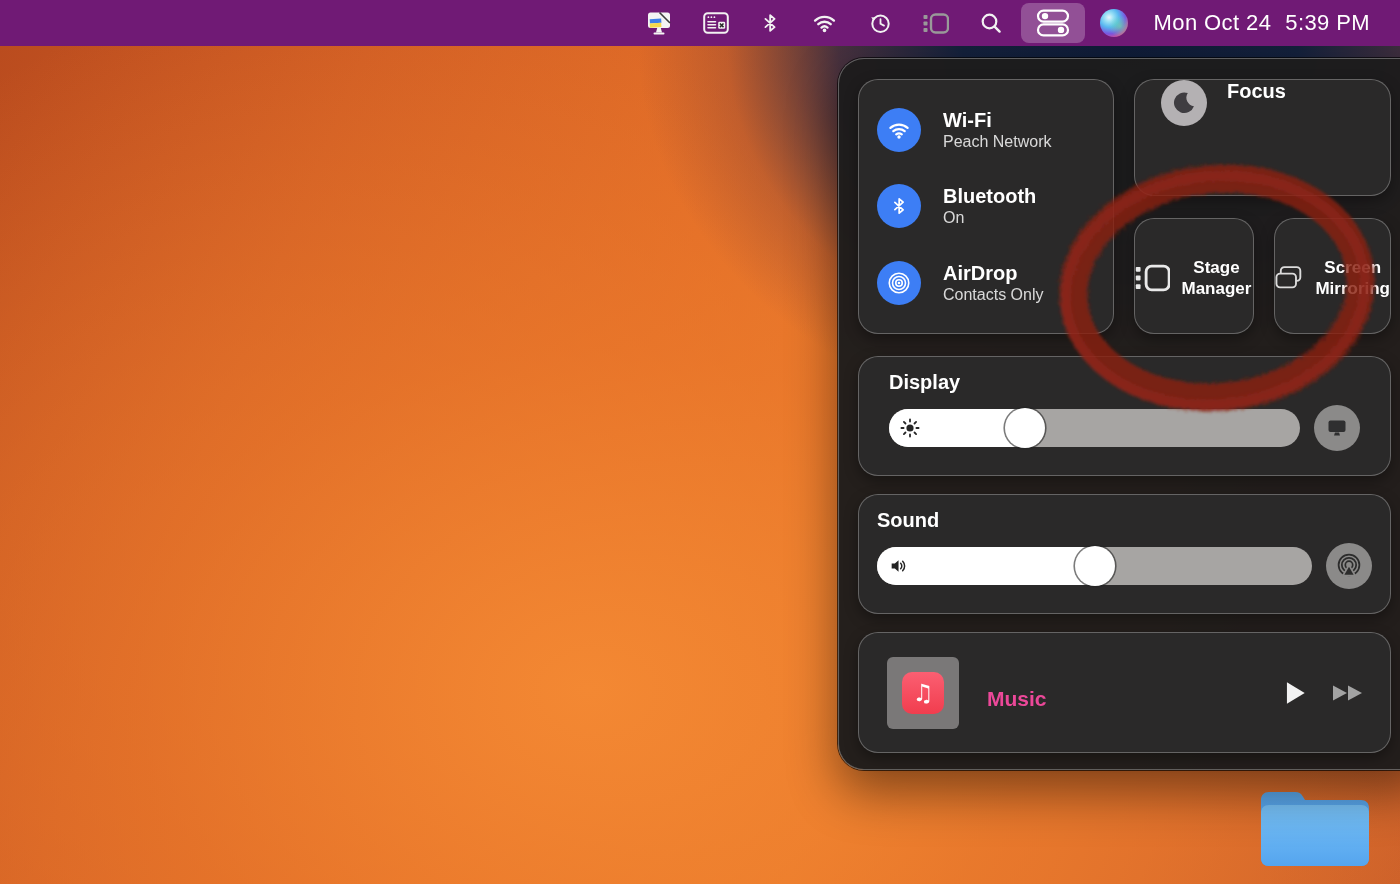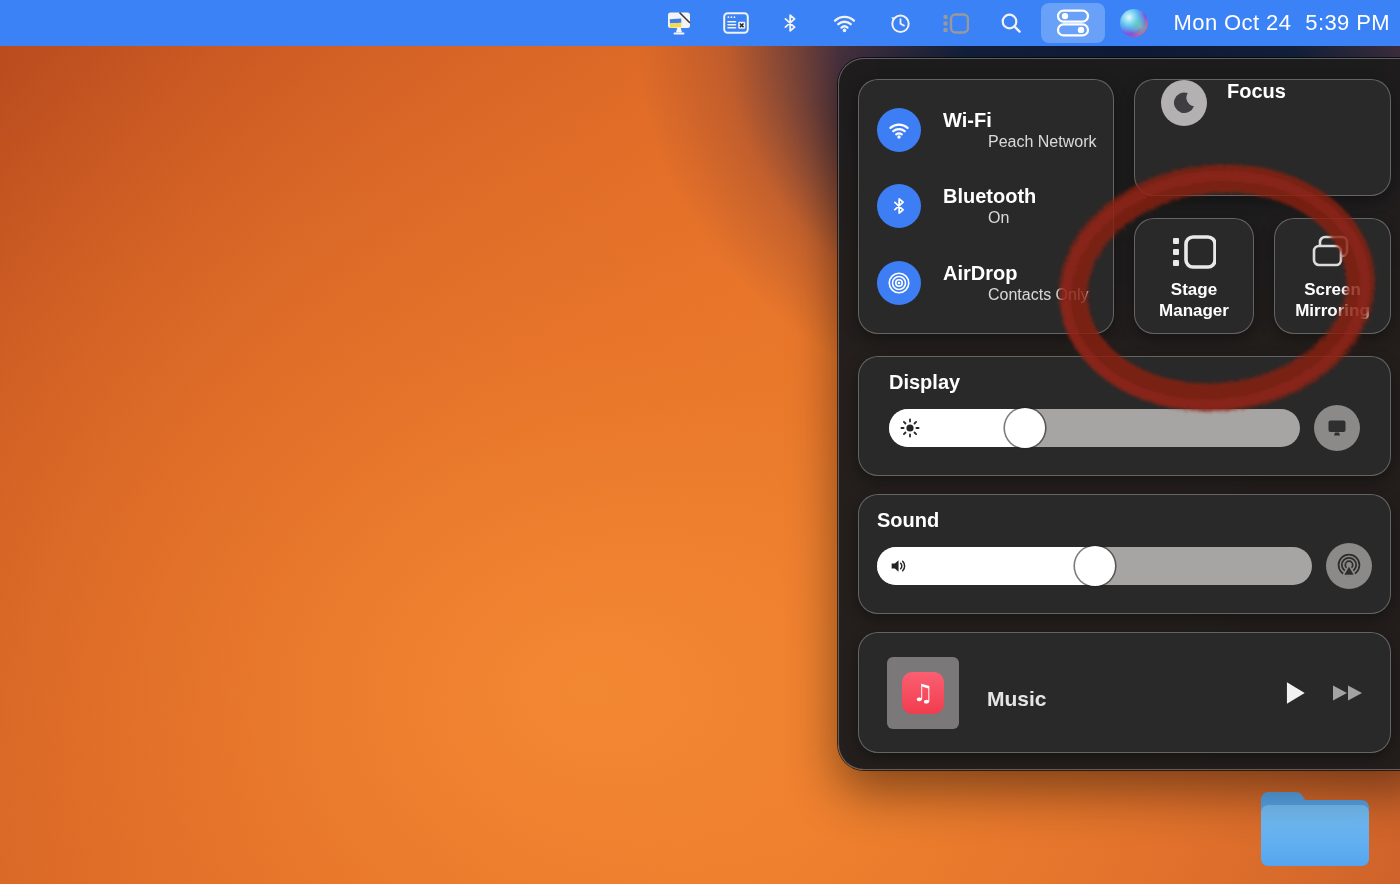--- a/index.html
+++ b/index.html
@@ -15,23 +15,23 @@
       radial-gradient(1000px 760px at 42% 78%,
         rgba(245,139,52,0.9) 0%, rgba(238,125,44,0.6) 45%, rgba(0,0,0,0) 100%),
       linear-gradient(112deg, #b94b1e 0%, #cf5c24 22%, #e06a27 45%,
         #e87a2c 65%, #d96a2c 85%, #c85d2a 100%);
   }
   svg { display:block; }
 
   
   .menubar {
     position:absolute; top:0; left:0; right:0; height:46px;
-    background:#3b82f6; z-index:50;
+    background:#701a75; z-index:50;
     display:flex; align-items:center; justify-content:flex-end;
-    padding-right:0;
+    padding-right:20px;
   }
   .status-item {
     height:46px; display:flex; align-items:center; justify-content:center;
     padding:0 15px; flex:0 0 auto;
   }
   .cc-highlight {
     background:rgba(255,255,255,0.24); border-radius:8px;
     height:40px; margin:0 3px; padding:0 15px;
   }
   .siri-orb {
@@ -69,30 +69,30 @@
   .mod-sound    { left:19px;  top:435px; width:533px; height:120px; padding:14px 18px; }
   .mod-music    { left:19px;  top:573px; width:533px; height:121px;
                   display:flex; align-items:center; padding:0 24px 0 28px; }
 
   .conn-row { display:flex; align-items:center; gap:22px; }
   .blue-circle {
     width:44px; height:44px; border-radius:50%; background:#3d7ef5;
     display:flex; align-items:center; justify-content:center; flex:0 0 auto;
   }
   .conn-label  { color:#ffffff; font-size:20px; font-weight:700; line-height:1.2; }
-  .conn-status { color:rgba(255,255,255,0.82); font-size:16px; font-weight:400; line-height:1.25;margin-left:45px; }
+  .conn-status { color:rgba(255,255,255,0.82); font-size:16px; font-weight:400; line-height:1.25; }
 
   .focus-circle {
     width:46px; height:46px; border-radius:50%; background:#b4b1b3;
     display:flex; align-items:center; justify-content:center; flex:0 0 auto;
   }
   .focus-label { color:#fff; font-size:20px; font-weight:700; }
 
   .tile-inner {
-    width:100%; height:100%; display:flex; flex-direction:column;
+    width:100%; height:100%; display:flex; flex-direction:row;
     align-items:center; justify-content:center; gap:10px; padding-top:4px;
   }
   .tile-label {
     color:#fff; font-size:17px; font-weight:600; text-align:center;
     line-height:1.25; width:92px;
   }
 
   .section-label { color:#fff; font-size:20px; font-weight:700; }
   .slider-row { display:flex; align-items:center; margin-top:11px; gap:14px; }
   .slider-track {
@@ -118,21 +118,21 @@
   .artwork {
     width:72px; height:72px; border-radius:6px; background:#7a7878;
     display:flex; align-items:center; justify-content:center; flex:0 0 auto;
   }
   .music-app-icon {
     width:42px; height:42px; border-radius:10px;
     background:linear-gradient(180deg,#fb5f72 0%, #f13d4e 100%);
     display:flex; align-items:center; justify-content:center;
     color:#fff; font-size:24px; font-family:"DejaVu Sans", sans-serif;
   }
-  .music-label { color:#e5e5e5; font-size:21px; font-weight:700; margin-left:28px; flex:1;margin-top:12px; }
+  .music-label { color:#ec4899; font-size:21px; font-weight:700; margin-left:28px; flex:1;margin-top:12px; }
   .media-btn { background:none; border:none; padding:0; cursor:pointer; display:flex; align-items:center; }
   .media-btn + .media-btn { margin-left:22px; }
 
   
   .annotation { position:absolute; left:0; top:0; z-index:40; pointer-events:none; }
 
   
   .folder { position:absolute; left:1255px; top:780px; z-index:5; cursor:pointer; }
 </style>
 </head>

